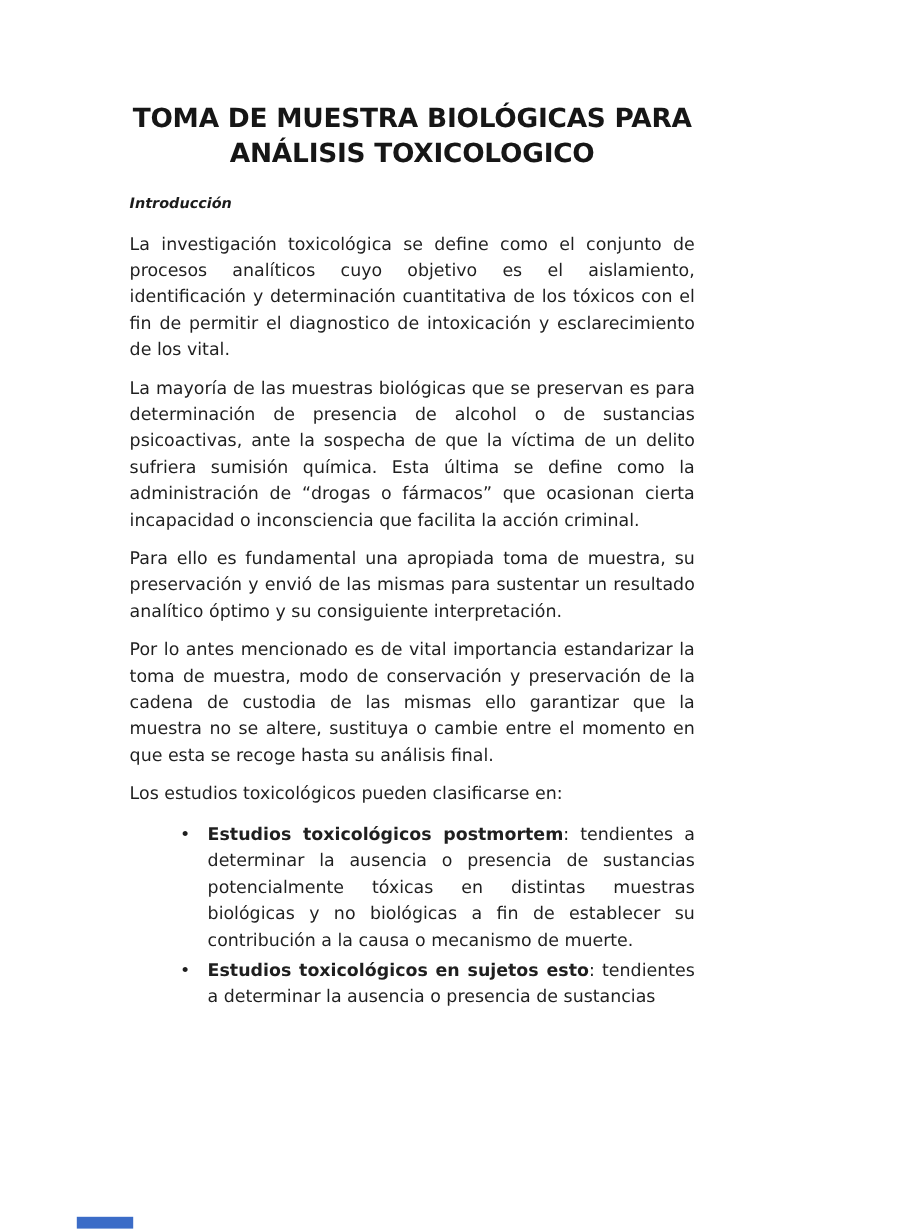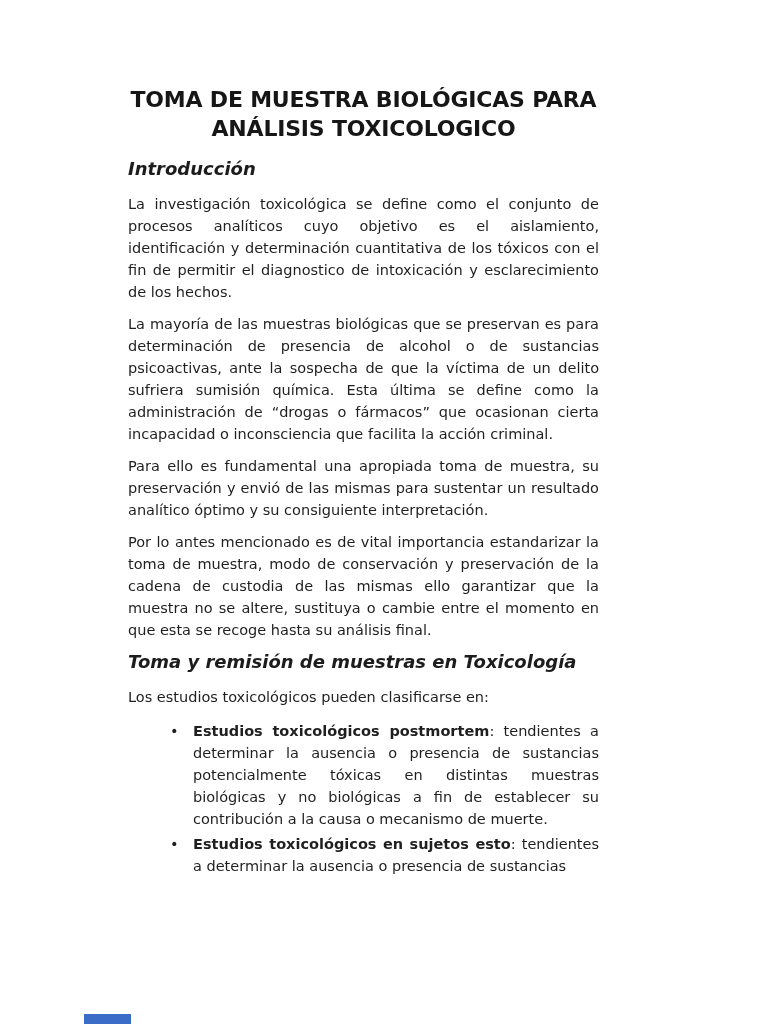--- a/index.html
+++ b/index.html
@@ -8,33 +8,32 @@
     background: #ffffff;
     font-family: "DejaVu Sans", "Liberation Sans", sans-serif;
     color: #1f1f1f;
     overflow: hidden;
   }
   .page {
     position: relative;
     width: 688px; height: 1024px;
     padding: 85px 109px 0 108px;
     background: #ffffff;
-    margin-left: 20px;
   }
   h1.doc-title {
     font-size: 22px;
     font-weight: bold;
     line-height: 29px;
     text-align: center;
     letter-spacing: -0.2px;
     color: #161616;
     margin-bottom: 15px;
   }
   h2.intro-heading, h3.section-heading {
-    font-size: 18px;
+    font-size: 12px;
     font-weight: bold;
     font-style: italic;
     line-height: 22px;
     color: #1c1c1c;
     margin-bottom: 13px;
   }
   h3.section-heading { margin-top: 2px; }
   p.body-par {
     font-size: 14.5px;
     line-height: 22px;
@@ -72,29 +71,28 @@
 </style>
 </head>
 <body>
 
 <div class="page">
 
   <h1 class="doc-title">TOMA DE MUESTRA BIOLÓGICAS PARA ANÁLISIS TOXICOLOGICO</h1>
 
   <h2 class="intro-heading">Introducción</h2>
 
-  <p class="body-par">La investigación toxicológica se define como el conjunto de procesos analíticos cuyo objetivo es el aislamiento, identificación y determinación cuantitativa de los tóxicos con el fin de permitir el diagnostico de intoxicación y esclarecimiento de los hechos.</p>
+  <p class="body-par">La investigación toxicológica se define como el conjunto de procesos analíticos cuyo objetivo es el aislamiento, identificación y determinación cuantitativa de los tóxicos con el fin de permitir el diagnostico de intoxicación y esclarecimiento de los vital.</p>
 
   <p class="body-par">La mayoría de las muestras biológicas que se preservan es para determinación de presencia de alcohol o de sustancias psicoactivas, ante la sospecha de que la víctima de un delito sufriera sumisión química. Esta última se define como la administración de “drogas o fármacos” que ocasionan cierta incapacidad o inconsciencia que facilita la acción criminal.</p>
 
   <p class="body-par">Para ello es fundamental una apropiada toma de muestra, su preservación y envió de las mismas para sustentar un resultado analítico óptimo y su consiguiente interpretación.</p>
 
   <p class="body-par">Por lo antes mencionado es de vital importancia estandarizar la toma de muestra, modo de conservación y preservación de la cadena de custodia de las mismas ello garantizar que la muestra no se altere, sustituya o cambie entre el momento en que esta se recoge hasta su análisis final.</p>
 
-  <h3 class="section-heading">Toma y remisión de muestras en Toxicología</h3>
 
 
   <p class="body-par list-intro">Los estudios toxicológicos pueden clasificarse en:</p>
 
   <ul class="bullet-list">
     <li>
       <span class="bullet-dot">•</span><span class="term">Estudios toxicológicos postmortem</span><span>: tendientes a determinar la ausencia o presencia de sustancias potencialmente tóxicas en distintas muestras biológicas y no biológicas a fin de establecer su contribución a la causa o mecanismo de muerte.</span>
     </li>
     <li>
       <span class="bullet-dot">•</span><span class="term">Estudios toxicológicos en sujetos esto</span><span>: tendientes a determinar la ausencia o presencia de sustancias</span>

